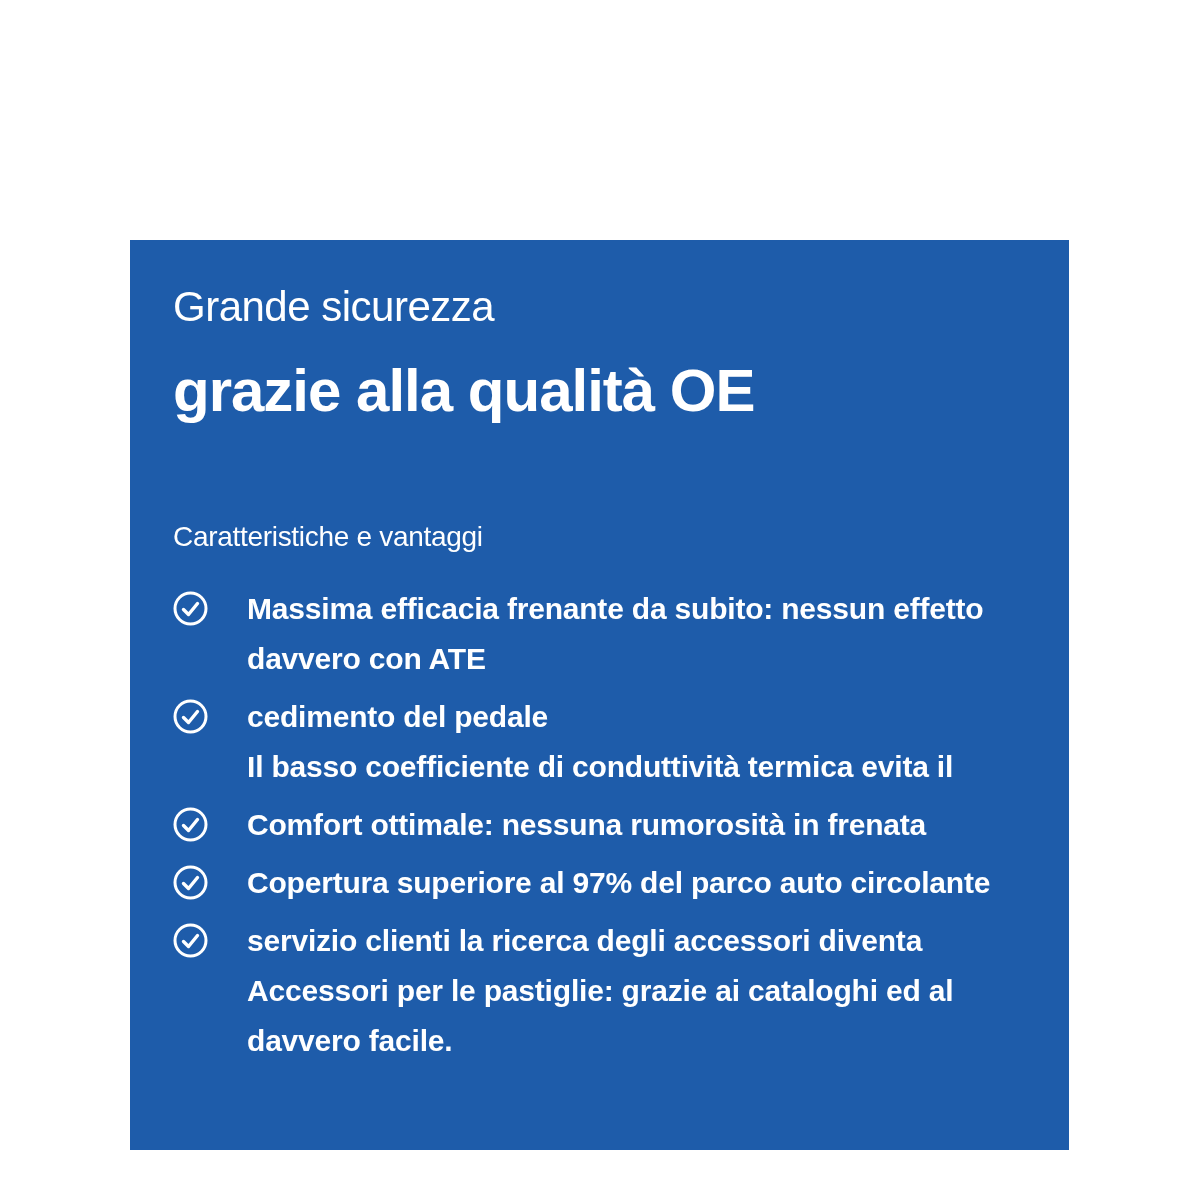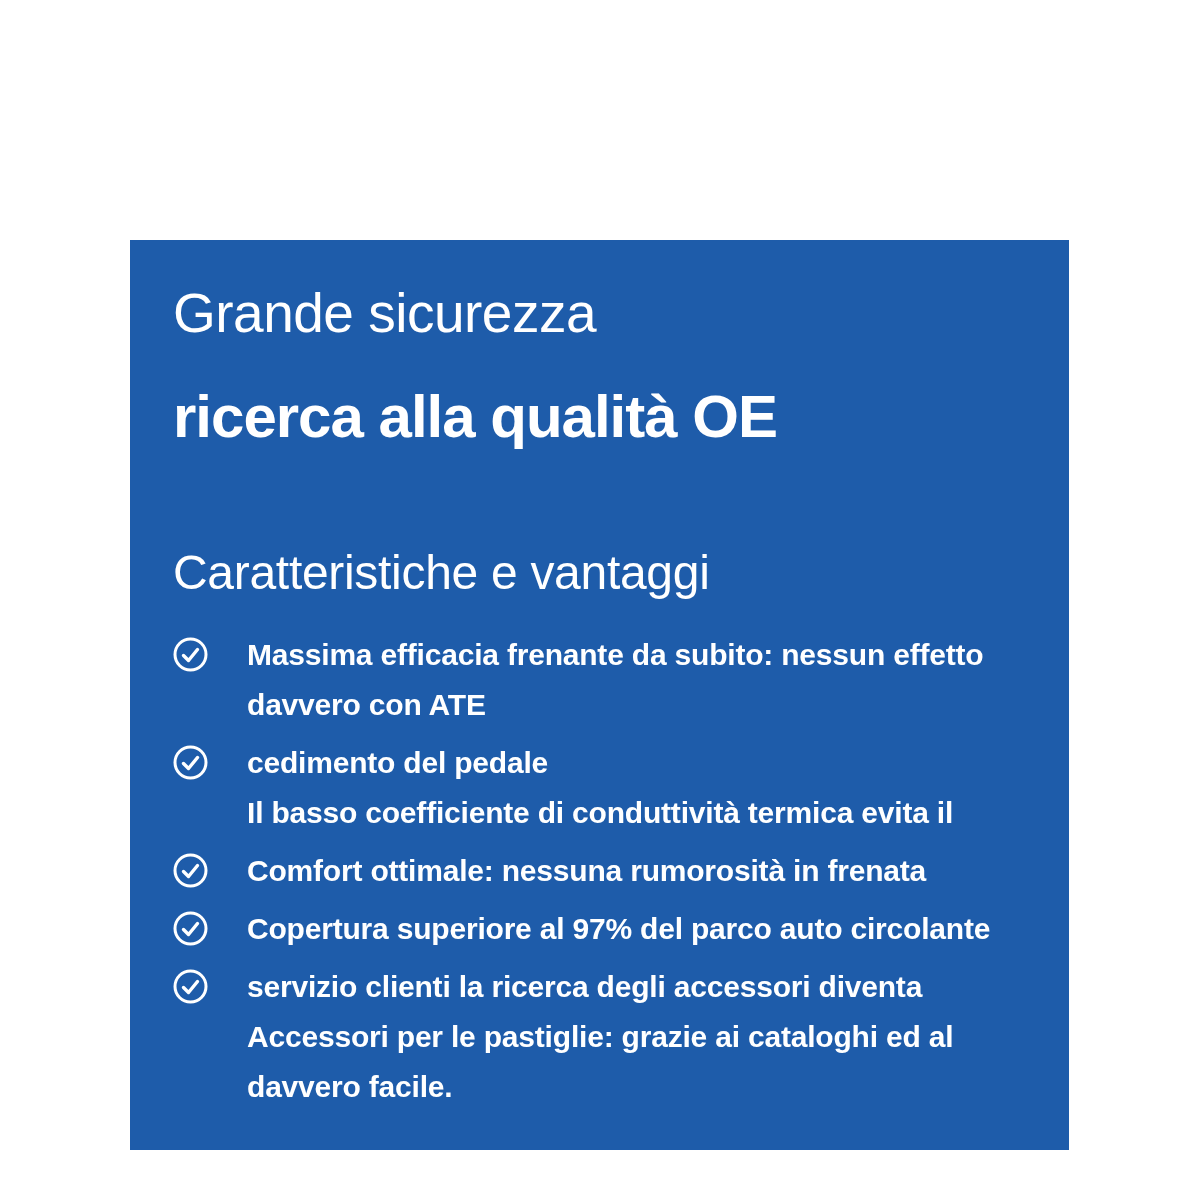--- a/index.html
+++ b/index.html
@@ -20,37 +20,37 @@
     left: 130px;
     top: 240px;
     width: 939px;
     height: 910px;
     background: #1e5caa;
     color: #ffffff;
     box-sizing: border-box;
     padding: 46px 42px 0 43px;
   }
   .title-light {
-    font-size: 55px;
+    font-size: 42px;
     font-weight: 400;
     line-height: 1;
     letter-spacing: -0.5px;
-    margin: 0 0 46px 0;
+    margin: 0 0 33px 0;
     white-space: nowrap;
   }
   .title-bold {
     font-size: 60px;
     font-weight: 700;
     line-height: 1;
     letter-spacing: -1px;
     margin: 0;
     white-space: nowrap;
   }
   .section-heading {
-    font-size: 48px;
+    font-size: 28px;
     font-weight: 400;
     line-height: 1;
     letter-spacing: -0.3px;
     margin: 102px 0 0 0;
     white-space: nowrap;
   }
   .feature-list {
     margin-top: 33px;
   }
   .feature-item {
@@ -81,21 +81,21 @@
   }
 </style>
 </head>
 <body>
 
 <div class="canvas">
   <div class="panel">
 
     <h1 class="title-light">Grande sicurezza</h1>
 
-    <h1 class="title-bold">ricerca alla qualità OE</h1>
+    <h1 class="title-bold">grazie alla qualità OE</h1>
 
     <h2 class="section-heading">Caratteristiche e vantaggi</h2>
 
     <div class="feature-list">
 
       <div class="feature-item">
         <span class="bullet-icon">
           <svg viewBox="0 0 35 35" aria-hidden="true">
             <circle cx="17.5" cy="17.5" r="15.5" fill="none" stroke="#ffffff" stroke-width="3"></circle>
             <path d="M10.5 18.5 L15.5 23.5 L24.5 12.5" fill="none" stroke="#ffffff" stroke-width="3.4" stroke-linecap="round" stroke-linejoin="round"></path>

